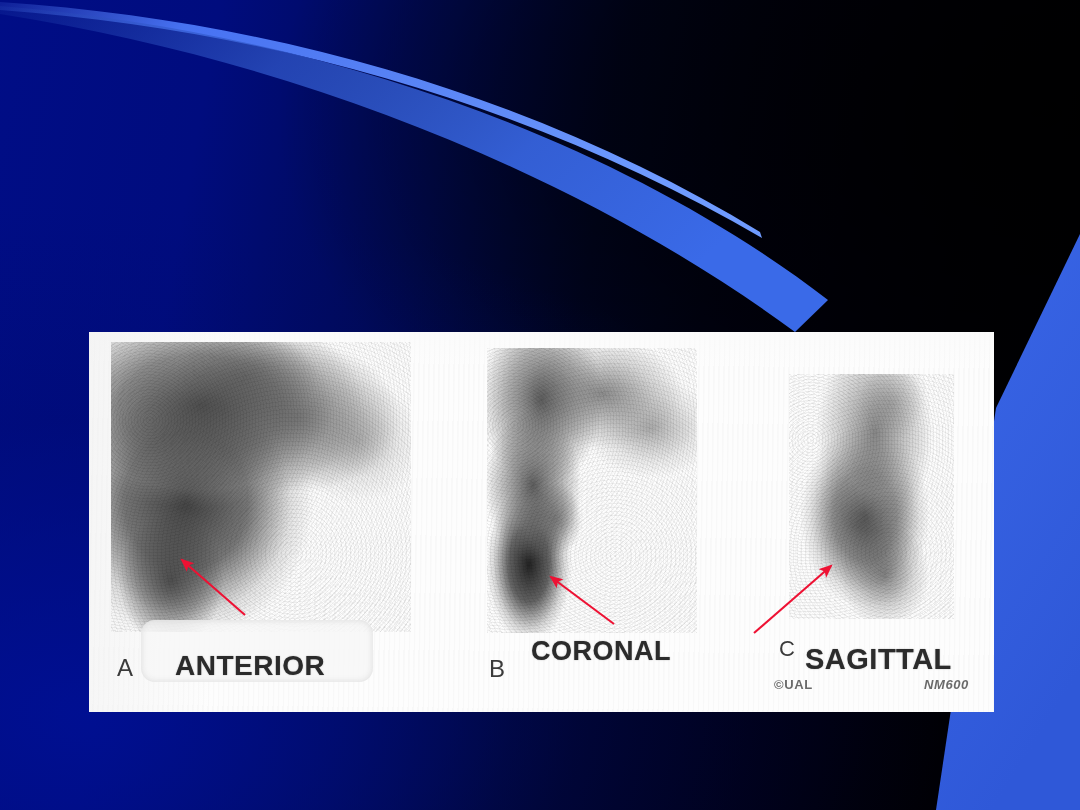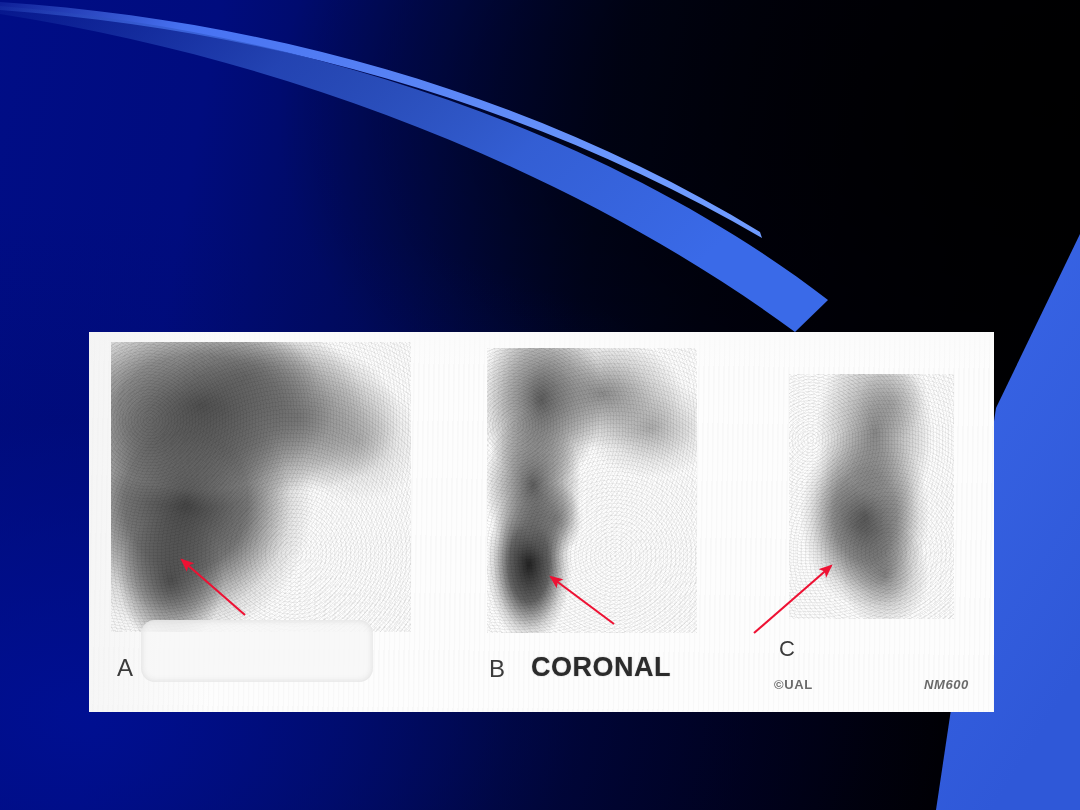--- a/index.html
+++ b/index.html
@@ -152,21 +152,21 @@
   #cap-a-word   { left: 86px; top: 318px; font-size: 28px; }
   #cap-a-box {
     position: absolute;
     left: 52px; top: 288px; width: 232px; height: 62px;
     background: rgba(247,247,247,0.85);
     border-radius: 14px;
     box-shadow: 0 0 6px rgba(215,215,215,0.9) inset;
   }
 
   #cap-b-letter { left: 400px; top: 323px; }
-  #cap-b-word   { left: 442px; top: 320px; font-size: 27px; }
+  #cap-b-word   { left: 442px; top: 304px; font-size: 27px; }
 
   #cap-c-letter { left: 690px; top: 304px; font-size: 22px; }
   #cap-c-word   { left: 716px; top: 311px; font-size: 29px; }
 
   .caption-small {
     position: absolute;
     font-family: "Liberation Sans", sans-serif;
     font-size: 13px;
     font-weight: 700;
     color: #6a6a6a;
@@ -241,23 +241,25 @@
           <path d="M 0,0.3 L 6.4,3 L 0,5.7 L 1.4,3 Z" fill="#ee1133"></path>
         </marker>
       </defs>
       <line x1="156" y1="283" x2="93" y2="228" stroke="#ee1133" stroke-width="2.1" marker-end="url(#ah)"></line>
       <line x1="525" y1="292" x2="462" y2="245" stroke="#ee1133" stroke-width="2.1" marker-end="url(#ah)"></line>
       <line x1="665" y1="301" x2="742" y2="234" stroke="#ee1133" stroke-width="2.1" marker-end="url(#ah)"></line>
     </svg>
 
     <div id="cap-a-box"></div>
     <div class="caption-letter" id="cap-a-letter">A</div>
+    <div class="caption-word" id="cap-a-word">ANTERIOR</div>
 
     <div class="caption-letter" id="cap-b-letter">B</div>
     <div class="caption-word" id="cap-b-word">CORONAL</div>
 
     <div class="caption-letter" id="cap-c-letter">C</div>
+    <div class="caption-word" id="cap-c-word">SAGITTAL</div>
 
     <div class="caption-small" id="cap-copyright">©UAL</div>
     <div class="caption-small" id="cap-model">NM600</div>
   </div>
 
 </div>
 
 </body></html>

